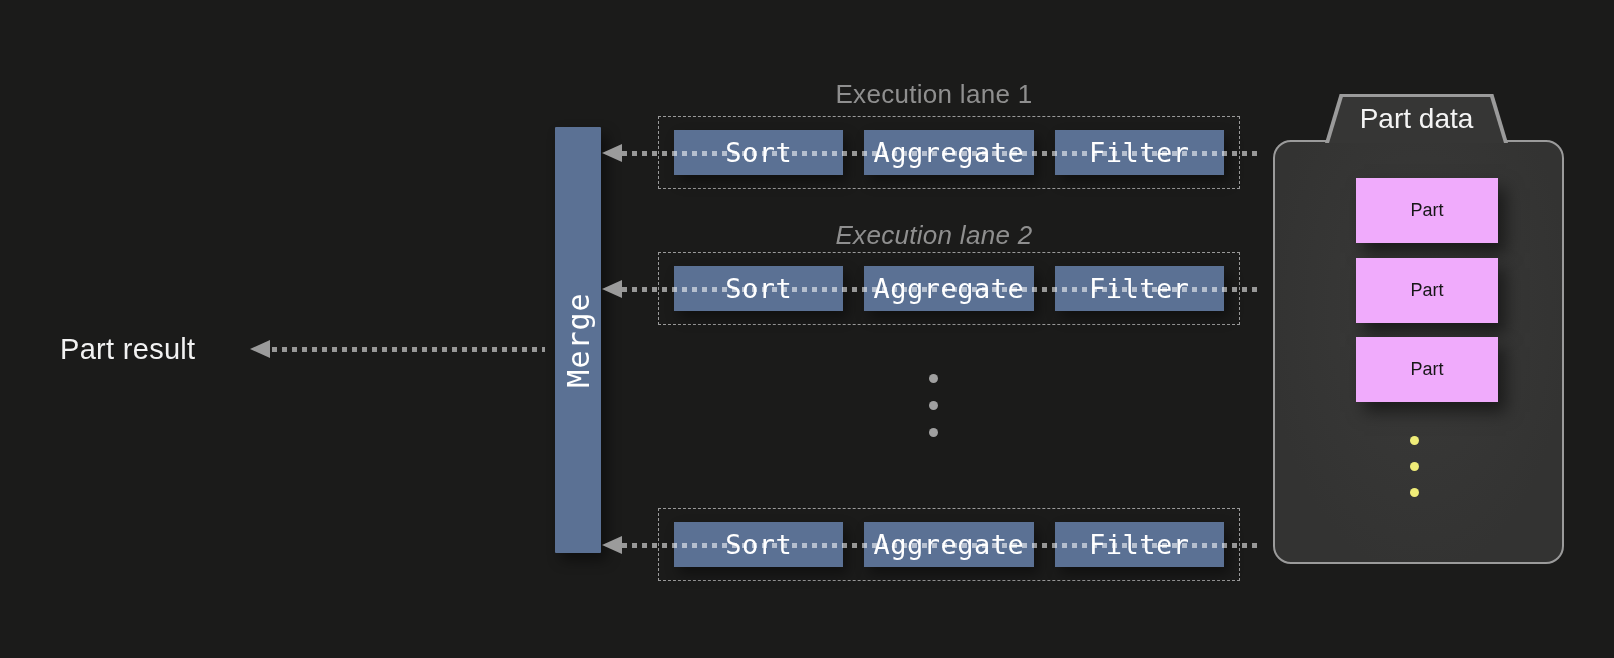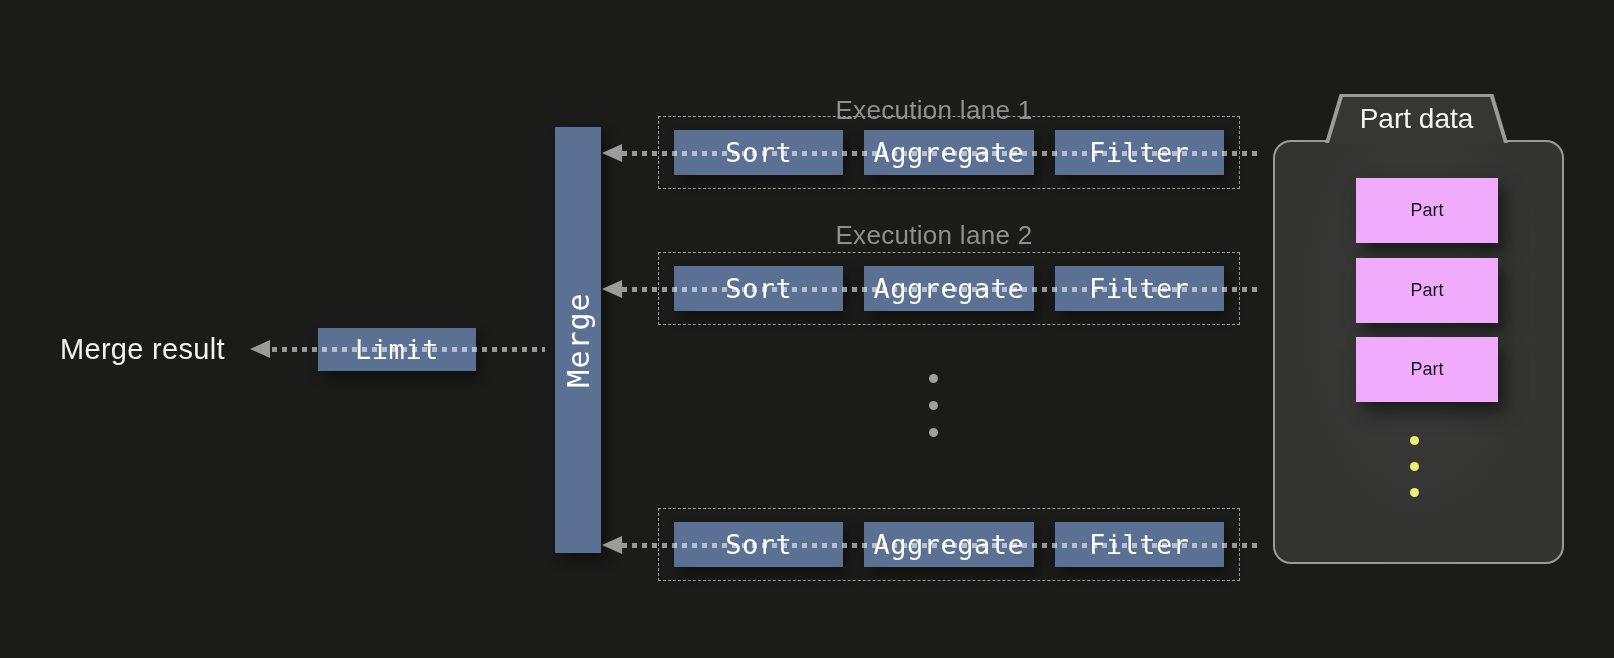--- a/index.html
+++ b/index.html
@@ -3,21 +3,21 @@
 <meta charset="utf-8">
 <style>
   html,body{margin:0;padding:0;background:#1b1b1a;}
   .canvas{position:relative;width:1614px;height:658px;background:#1b1b1a;overflow:hidden;
           font-family:"Liberation Sans",sans-serif;}
 
   
   .query-result{position:absolute;left:60px;top:334px;font-size:29px;line-height:30px;
                 color:#f2f2f2;letter-spacing:.3px;}
   .lane-title{position:absolute;width:552px;left:658px;text-align:center;font-size:26px;
-              color:#8f8f8f;letter-spacing:.3px;margin-top:16px;}
+              color:#8f8f8f;letter-spacing:.3px;}
 
   
   .conn{position:absolute;height:5px;z-index:3;
         background:repeating-linear-gradient(90deg,rgba(255,255,255,.55) 0 5px,transparent 5px 10px);}
   .arrow{position:absolute;width:0;height:0;z-index:3;
          border-top:9px solid transparent;border-bottom:9px solid transparent;
          border-right:20px solid #9b9b9b;}
 
   
   .opbox{background:#5b7194;color:#fff;font-family:"DejaVu Sans Mono",monospace;
@@ -53,48 +53,45 @@
              font-size:28px;color:#f4f4f4;z-index:3;}
   .part{position:absolute;left:1356px;width:142px;height:65px;background:#f0abfc;
         color:#161616;font-size:18px;display:flex;align-items:center;justify-content:center;
         box-shadow:8px 10px 16px rgba(0,0,0,.5);z-index:2;}
 </style>
 </head>
 <body>
 
 <div class="canvas">
 
-  <div class="query-result">Merge result</div>
+  <div class="query-result">Part result</div>
 
   <div class="arrow" style="left:250px;top:340px;"></div>
   <div class="conn" style="left:272px;top:347px;width:273px;"></div>
-  <div class="opbox limit">
-    <span>Limit</span>
-  </div>
 
   <div class="merge">
     <span>Merge</span>
   </div>
 
   <div class="lane-title" style="top:79px;">Execution lane 1</div>
   <div class="lanebox" style="top:116px;">
     <div class="opbox">
         <span>Sort</span>
       </div>
     <div class="opbox">
         <span>Aggregate</span>
       </div>
     <div class="opbox">
         <span>Filter</span>
       </div>
   </div>
   <div class="arrow" style="left:602px;top:144px;"></div>
   <div class="conn" style="left:622px;top:151px;width:636px;"></div>
 
-  <div class="lane-title" style="top:204px;">Execution lane 2</div>
+  <div class="lane-title" style="top:220px;font-style:italic;">Execution lane 2</div>
   <div class="lanebox" style="top:252px;">
     <div class="opbox">
         <span>Sort</span>
       </div>
     <div class="opbox">
         <span>Aggregate</span>
       </div>
     <div class="opbox">
         <span>Filter</span>
       </div>

